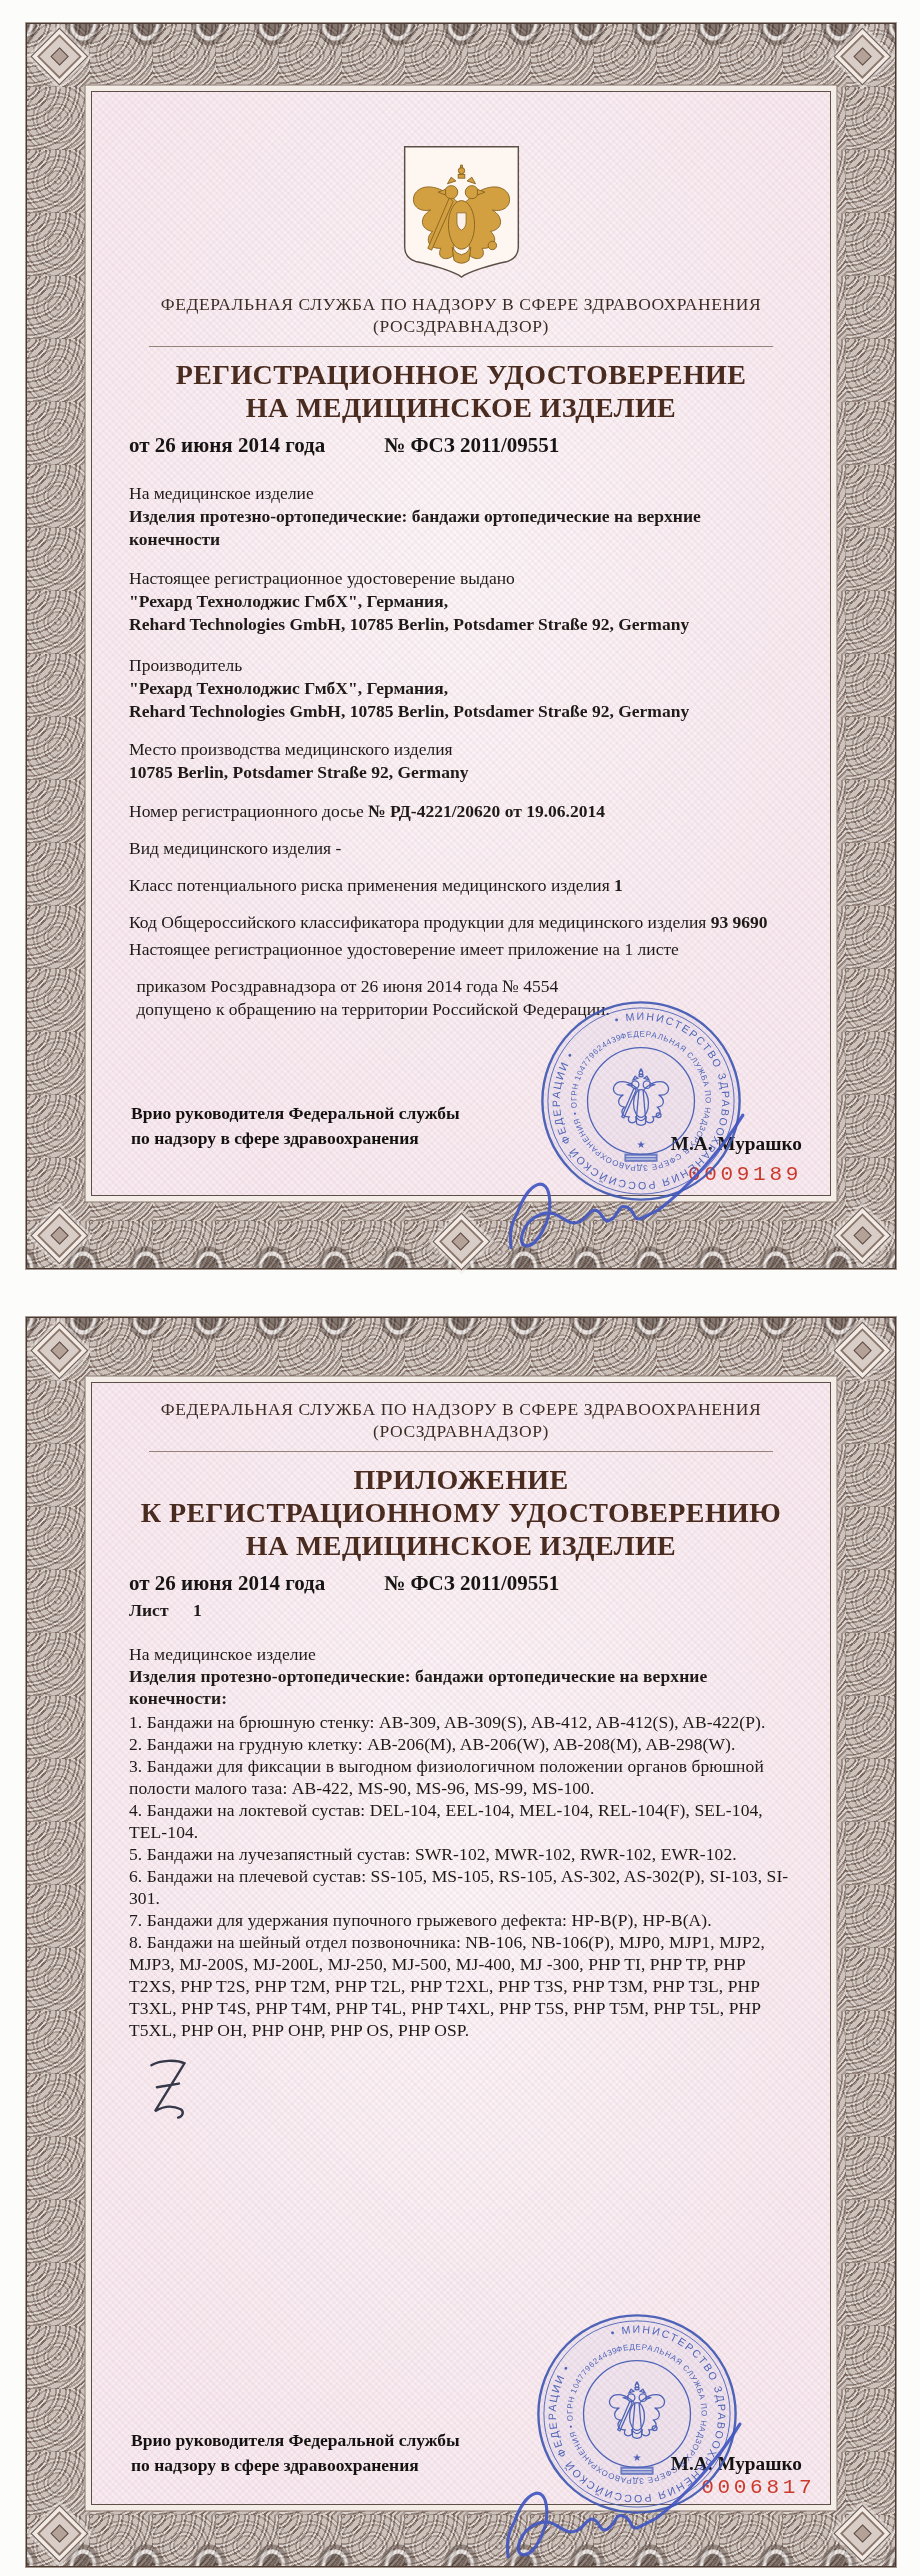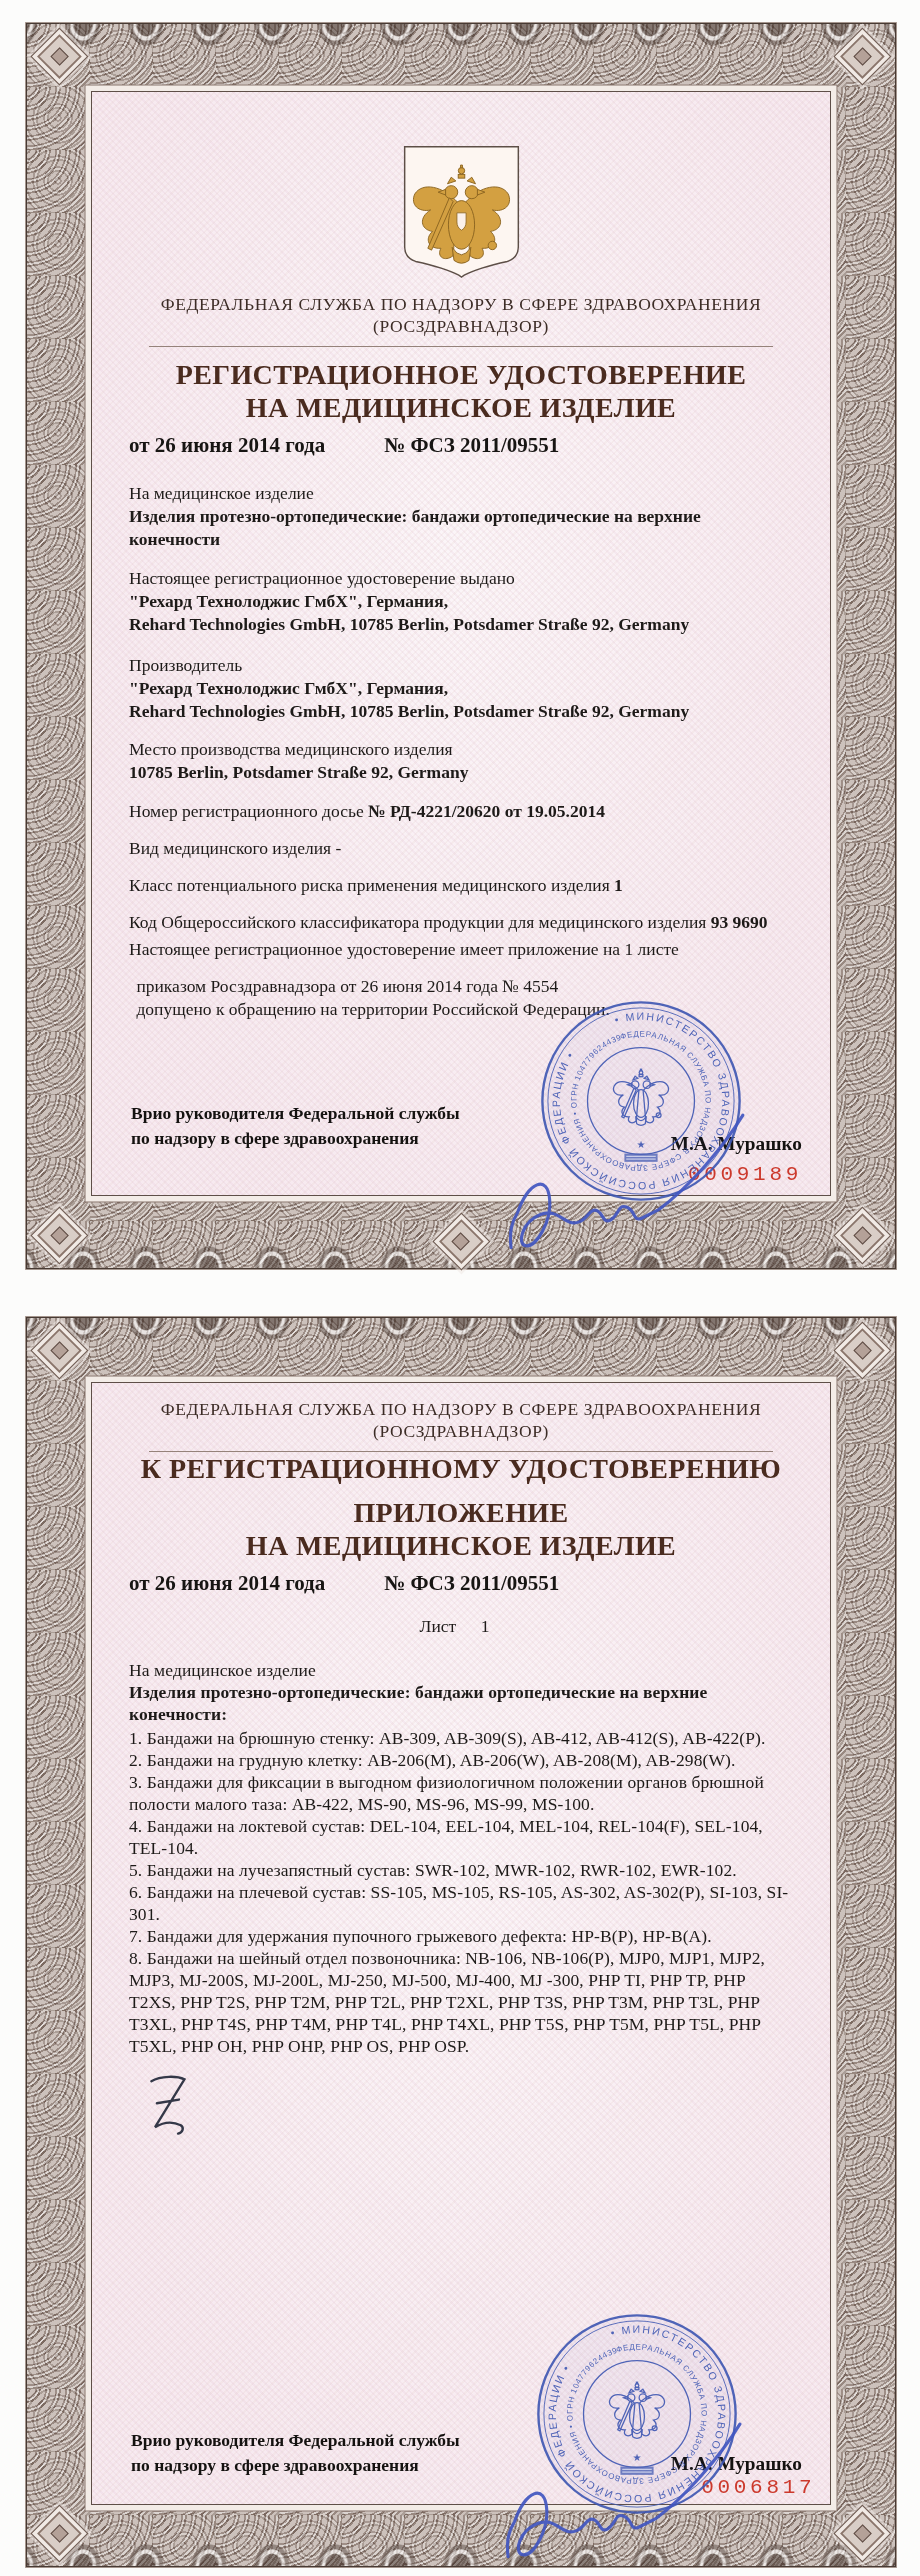--- a/index.html
+++ b/index.html
@@ -50,21 +50,21 @@
   #page2 .inner{inset:64px 64px 61px 64px;}
   
   .agency{ text-align:center;font-size:17.5px;line-height:22px;letter-spacing:0.6px;color:#3c2c26;}
   .agency.first{margin-top:14.7px;}
   .divider{border:0;border-top:0.9px solid #95827a;width:94%;margin:9.2px auto 0;}
   .doc-title{text-align:center;font-weight:700;font-size:28px;line-height:33px;
     letter-spacing:0.4px;color:#4a2b1f;}
   .doc-title.first{margin-top:11px;}
   .daterow{display:flex;justify-content:flex-start;gap:59px;margin-top:9.2px;
     font-size:21px;font-weight:700;color:#171513;}
-  .sheetrow{text-align:center;padding-right:13px;margin-top:20px;font-size:17.5px;font-weight:400;}
+  .sheetrow{text-align:left;padding-right:13px;margin-top:4px;font-size:17.5px;font-weight:700;}
   .sheetrow .num{margin-left:20px;}
   .bodytext{margin-top:24px;font-size:17.5px;}
   .bodytext p{margin:10px 0 0;line-height:23px;}
   .bodytext p.tight{margin:0;}
   .bodytext .b{font-weight:700;}
   .bodytext p.indent{padding-left:7.4px;}
   #page2 .bodytext{margin-top:22px;}
   #page2 .bodytext p{margin:0;line-height:22px;letter-spacing:0.1px;}
   #page2 .bodytext p.gap-top{margin-top:1.8px;}
   
@@ -149,21 +149,21 @@
 
       <p style="margin-top:18px">Производитель</p>
       <p class="tight b">"Рехард Технолоджис ГмбХ", Германия,</p>
       <p class="tight b">Rehard Technologies GmbH, 10785 Berlin, Potsdamer Straße 92, Germany</p>
 
       <p style="margin-top:15.6px">Место производства медицинского изделия</p>
       <p class="tight b">10785 Berlin, Potsdamer Straße 92, Germany</p>
 
       <p style="margin-top:15.6px">
         <span>Номер регистрационного досье</span>
-        <span class="b">№ РД-4221/20620 от 19.05.2014</span>
+        <span class="b">№ РД-4221/20620 от 19.06.2014</span>
       </p>
 
       <p style="margin-top:14px">Вид медицинского изделия -</p>
 
       <p style="margin-top:14px">
         <span>Класс потенциального риска применения медицинского изделия</span>
         <span class="b">1</span>
       </p>
 
       <p style="margin-top:14px">
@@ -219,22 +219,22 @@
   <div class="orn tr"></div>
   <div class="orn bl"></div>
   <div class="orn br"></div>
 
   <div class="inner">
 
     <div class="agency first">ФЕДЕРАЛЬНАЯ СЛУЖБА ПО НАДЗОРУ В СФЕРЕ ЗДРАВООХРАНЕНИЯ</div>
     <div class="agency">(РОСЗДРАВНАДЗОР)</div>
     <hr class="divider">
 
+    <div class="doc-title first">ПРИЛОЖЕНИЕ</div>
     <div class="doc-title">К РЕГИСТРАЦИОННОМУ УДОСТОВЕРЕНИЮ</div>
-    <div class="doc-title first">ПРИЛОЖЕНИЕ</div>
     <div class="doc-title">НА МЕДИЦИНСКОЕ ИЗДЕЛИЕ</div>
 
     <div class="daterow">
       <span>от  26 июня 2014 года</span>
       <span>№  ФСЗ 2011/09551</span>
     </div>
 
     <div class="sheetrow">
       <span>Лист</span>
       <span class="num">1</span>

